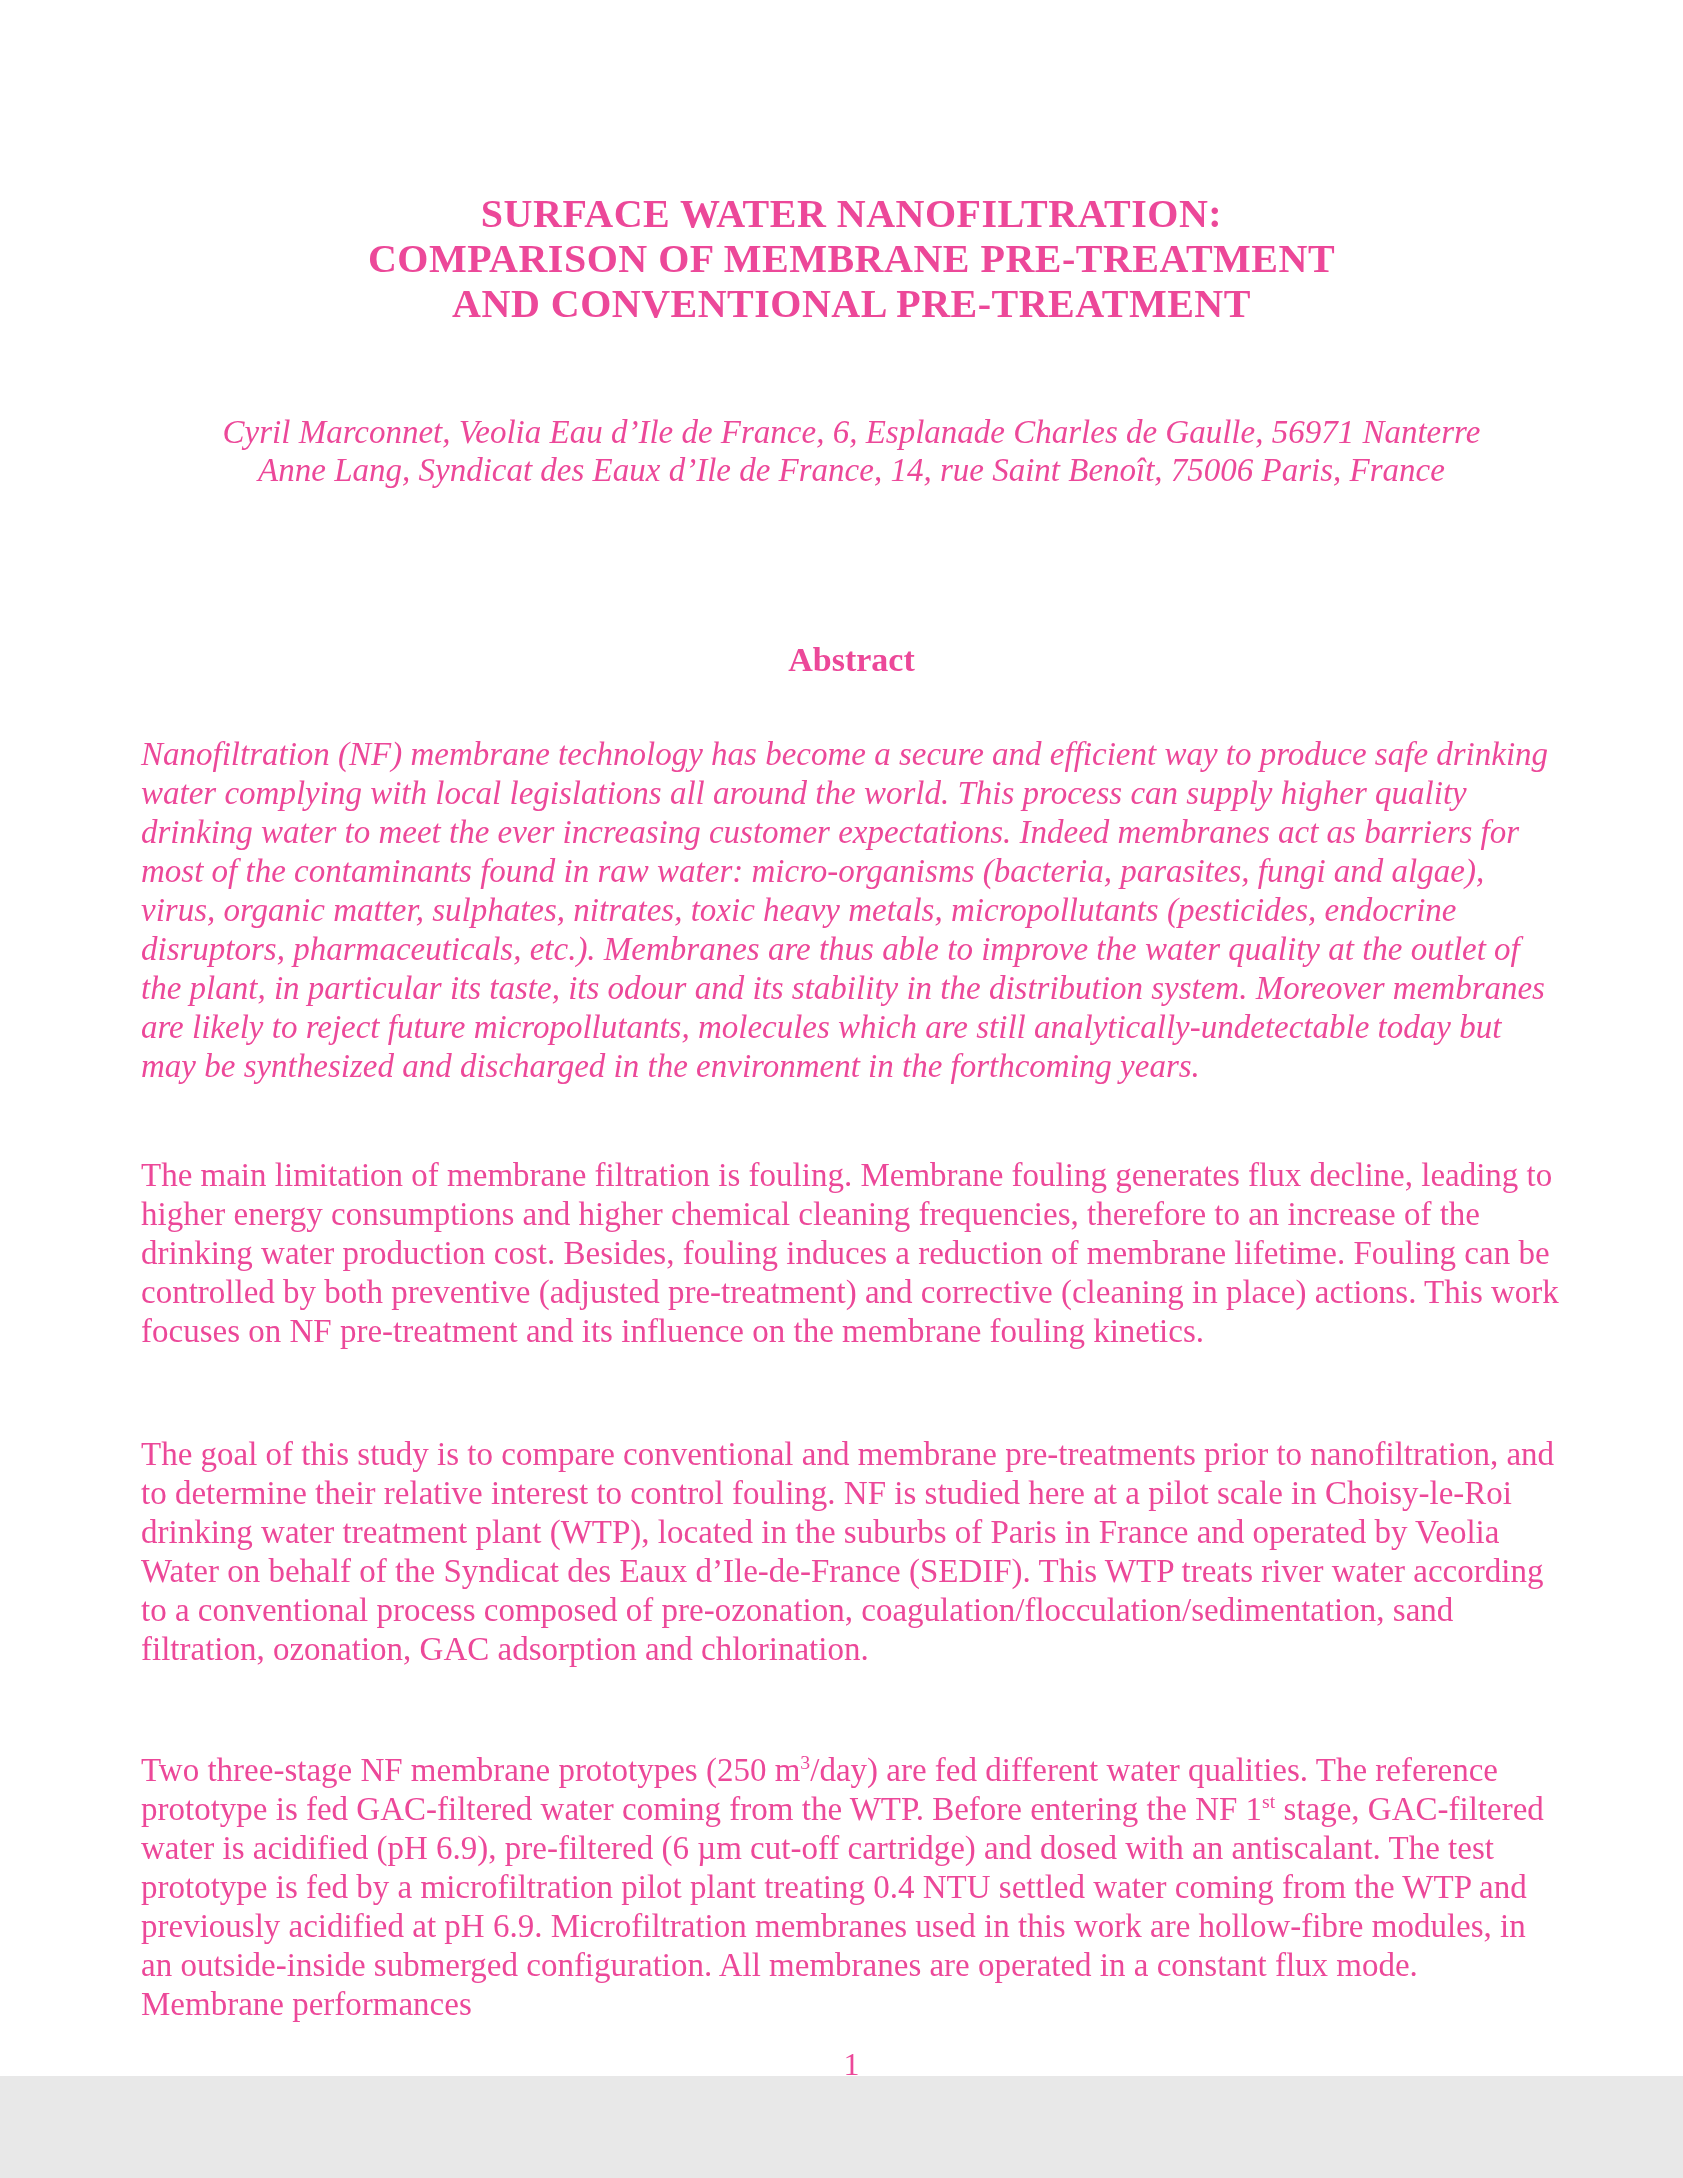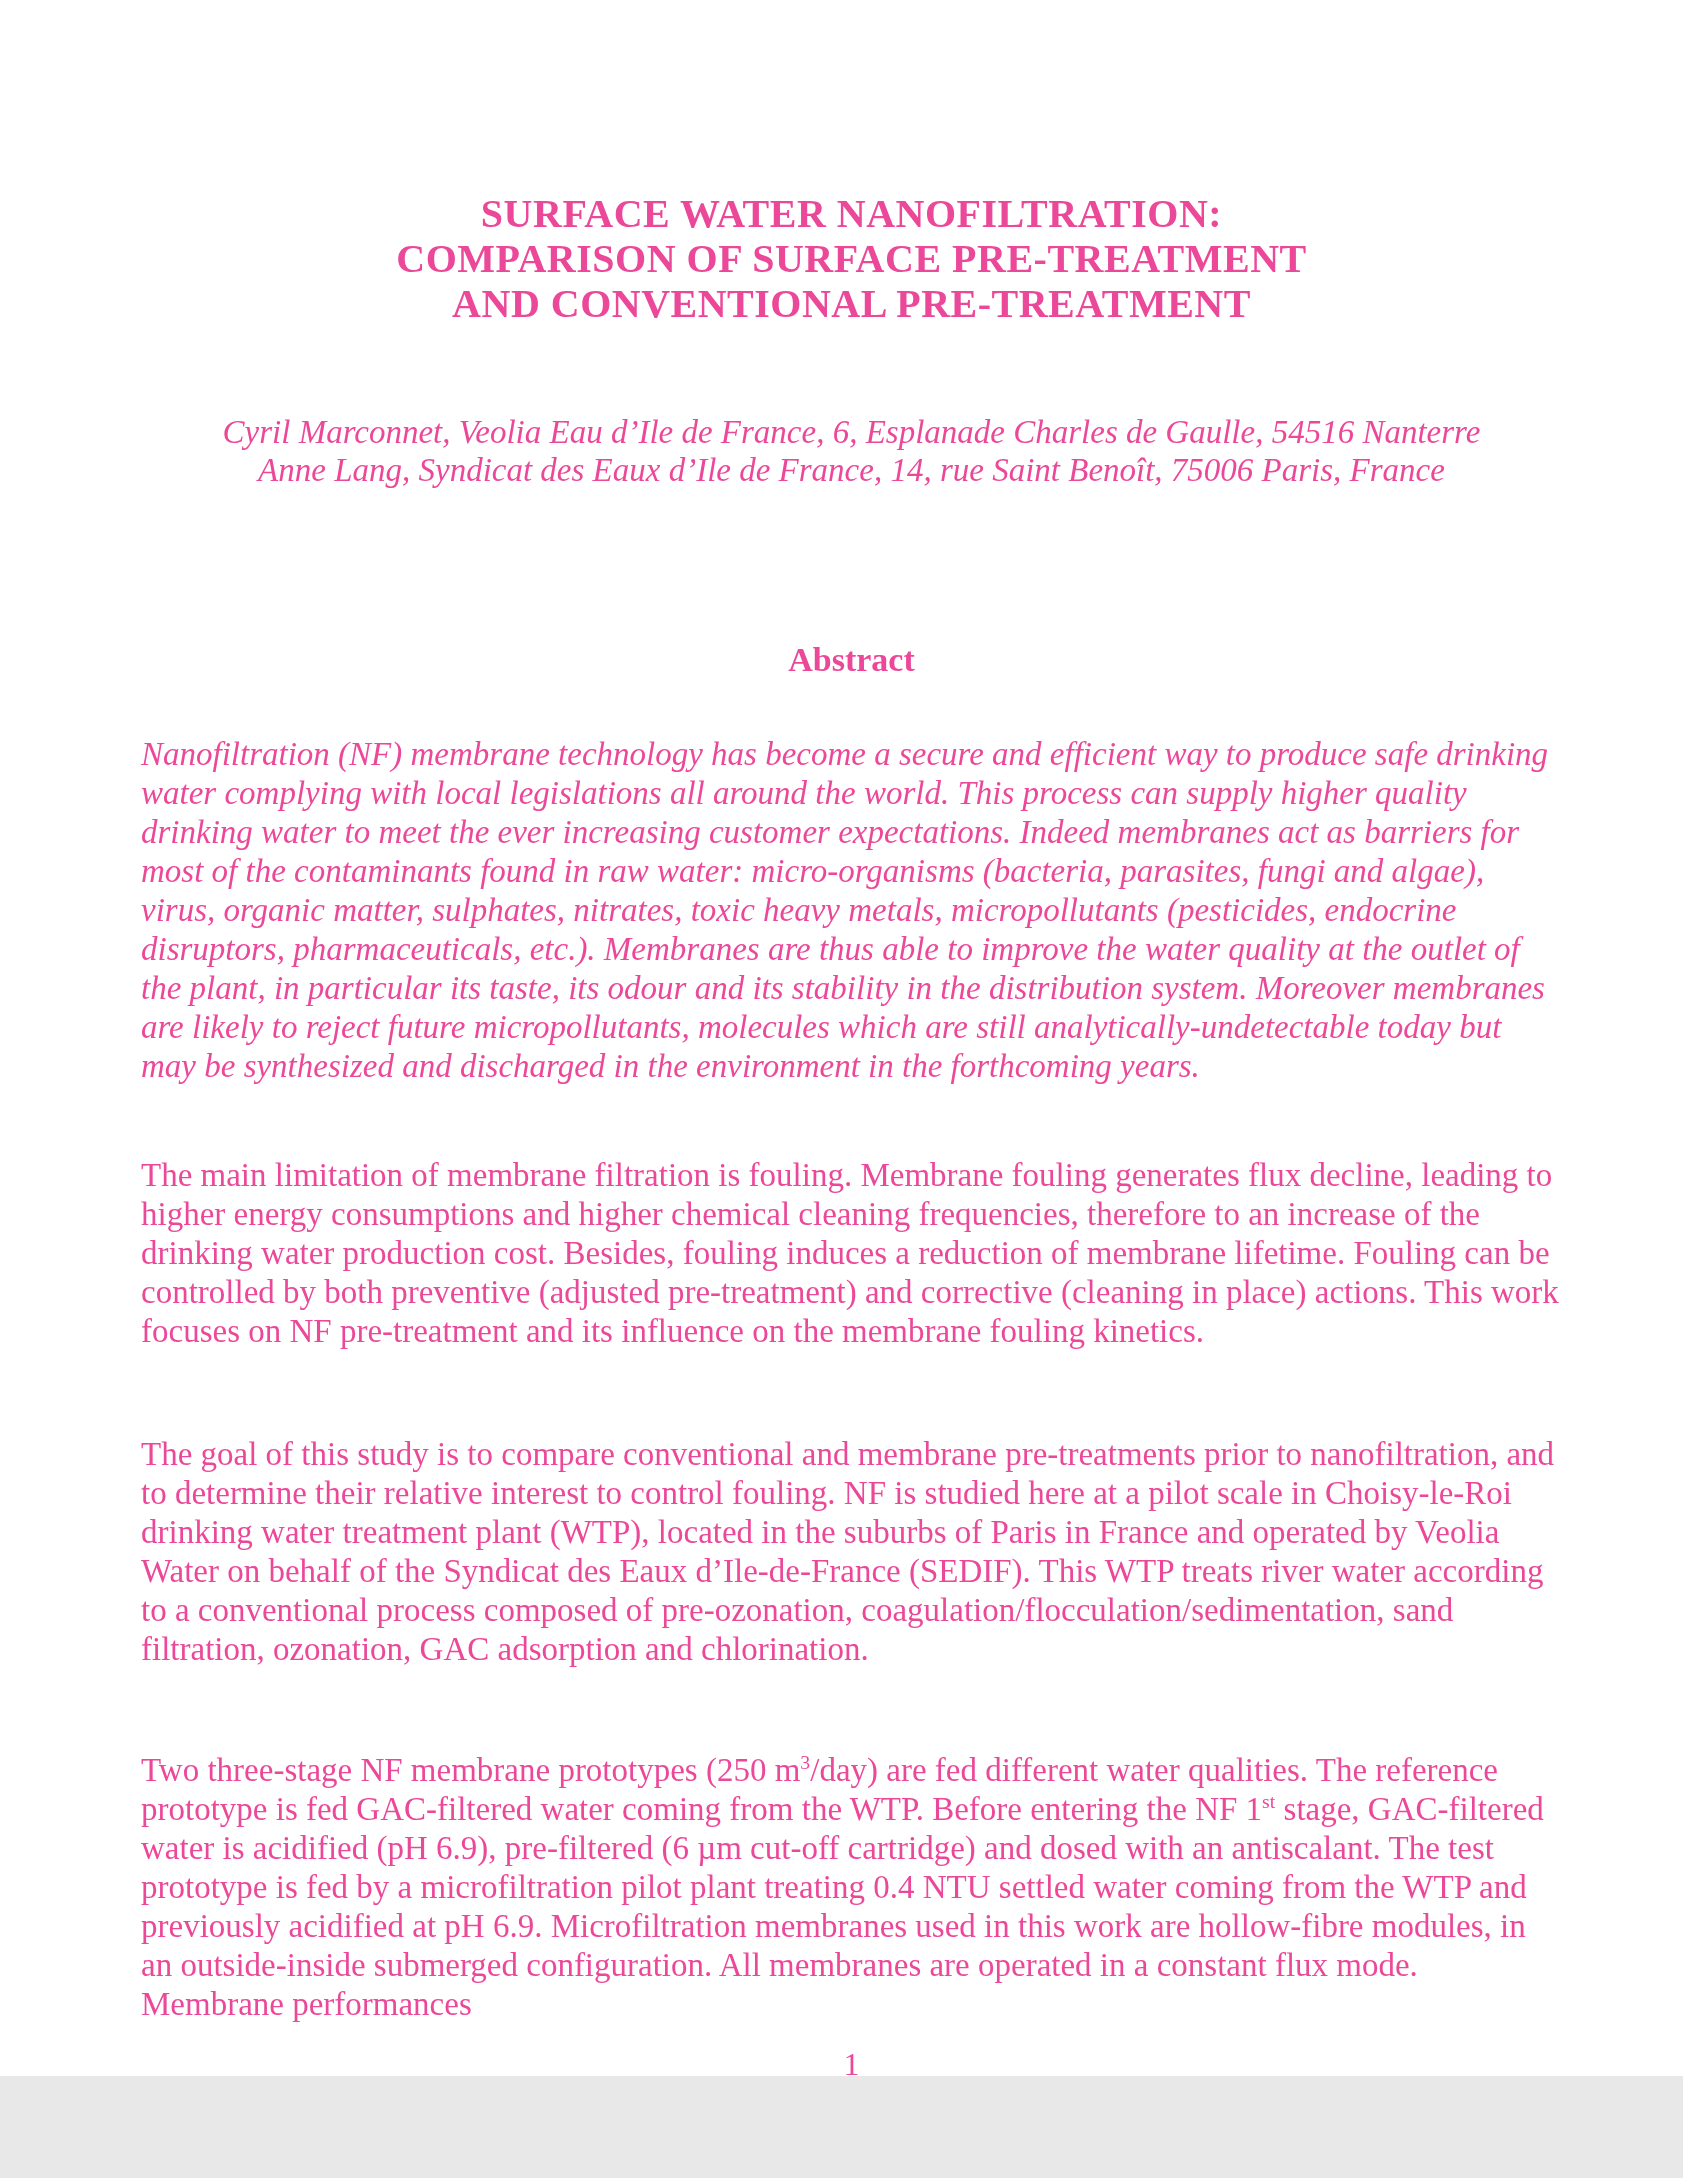--- a/index.html
+++ b/index.html
@@ -67,26 +67,26 @@
     line-height: 38px;
   }
 </style>
 </head>
 <body>
 
 <div class="page">
 
   <div class="block title-block">
     <span class="title-line">SURFACE WATER NANOFILTRATION:</span>
-    <span class="title-line">COMPARISON OF SURFACE PRE-TREATMENT</span>
+    <span class="title-line">COMPARISON OF MEMBRANE PRE-TREATMENT</span>
     <span class="title-line">AND CONVENTIONAL PRE-TREATMENT</span>
   </div>
 
   <div class="block authors-block">
-    <span class="author-line">Cyril Marconnet, Veolia Eau d’Ile de France, 6, Esplanade Charles de Gaulle, 54516 Nanterre</span>
+    <span class="author-line">Cyril Marconnet, Veolia Eau d’Ile de France, 6, Esplanade Charles de Gaulle, 56971 Nanterre</span>
     <span class="author-line">Anne Lang, Syndicat des Eaux d’Ile de France, 14, rue Saint Benoît, 75006 Paris, France</span>
   </div>
 
   <div class="block abstract-heading">Abstract</div>
 
   <p class="block para para-1">Nanofiltration (NF) membrane technology has become a secure and efficient way to produce safe drinking water complying with local legislations all around the world. This process can supply higher quality drinking water to meet the ever increasing customer expectations. Indeed membranes act as barriers for most of the contaminants found in raw water: micro-organisms (bacteria, parasites, fungi and algae), virus, organic matter, sulphates, nitrates, toxic heavy metals, micropollutants (pesticides, endocrine disruptors, pharmaceuticals, etc.). Membranes are thus able to improve the water quality at the outlet of the plant, in particular its taste, its odour and its stability in the distribution system. Moreover membranes are likely to reject future micropollutants, molecules which are still analytically-undetectable today but may be synthesized and discharged in the environment in the forthcoming years.</p>
 
   <p class="block para para-2">The main limitation of membrane filtration is fouling. Membrane fouling generates flux decline, leading to higher energy consumptions and higher chemical cleaning frequencies, therefore to an increase of the drinking water production cost. Besides, fouling induces a reduction of membrane lifetime. Fouling can be controlled by both preventive (adjusted pre-treatment) and corrective (cleaning in place) actions. This work focuses on NF pre-treatment and its influence on the membrane fouling kinetics.</p>
 
   <p class="block para para-3">The goal of this study is to compare conventional and membrane pre-treatments prior to nanofiltration, and to determine their relative interest to control fouling. NF is studied here at a pilot scale in Choisy-le-Roi drinking water treatment plant (WTP), located in the suburbs of Paris in France and operated by Veolia Water on behalf of the Syndicat des Eaux d’Ile-de-France (SEDIF). This WTP treats river water according to a conventional process composed of pre-ozonation, coagulation/flocculation/sedimentation, sand filtration, ozonation, GAC adsorption and chlorination.</p>

